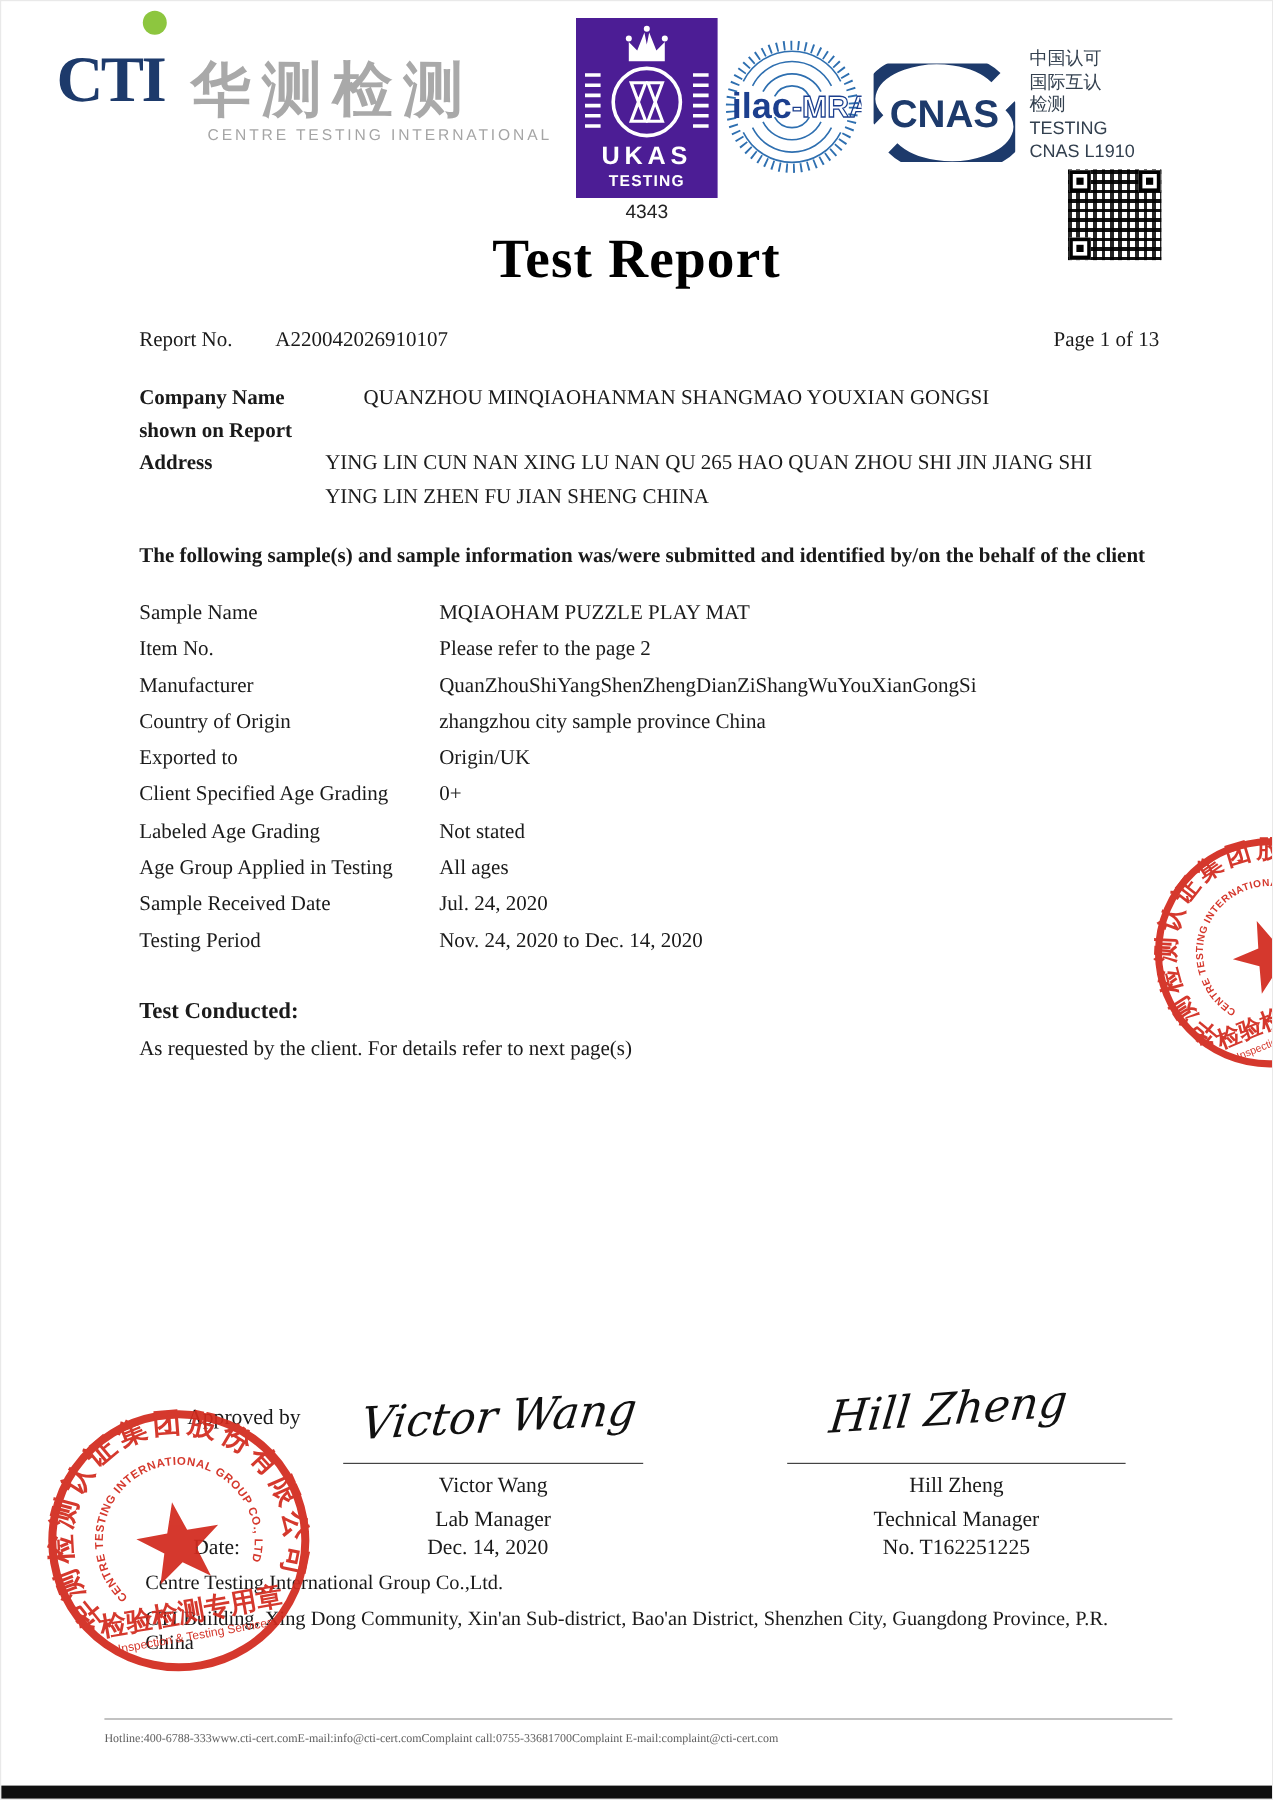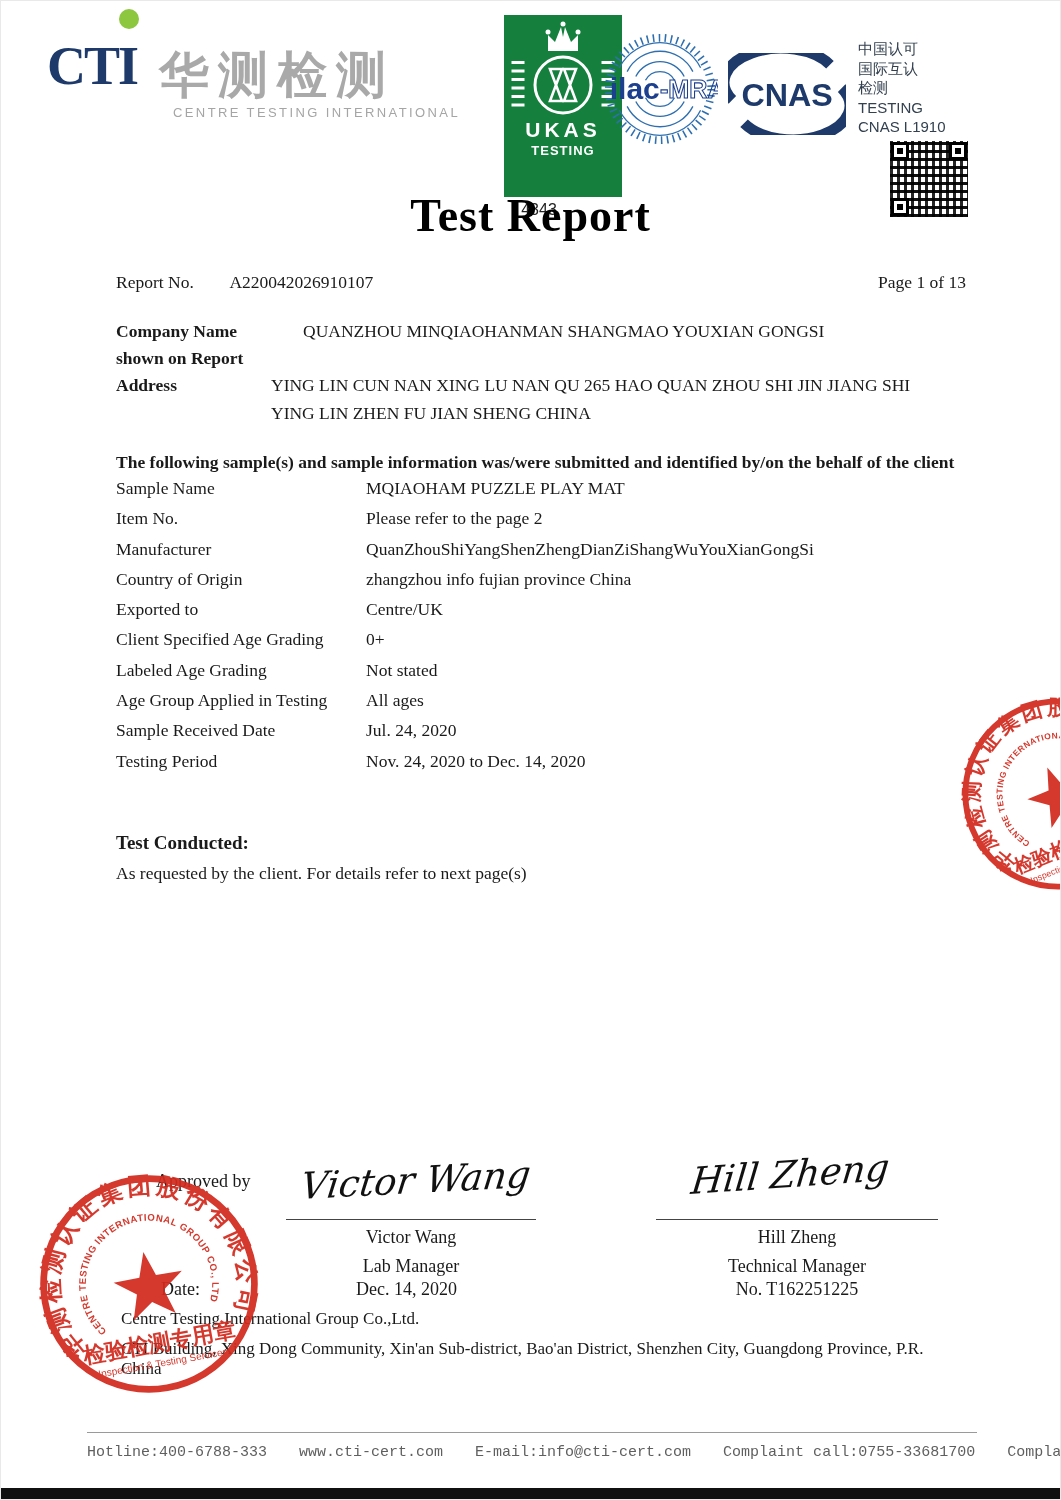--- a/index.html
+++ b/index.html
@@ -15,21 +15,21 @@
   .cti-row { display:flex; align-items:flex-end; }
   .cti-word { position:relative; font-family:Liberation Serif, serif; font-weight:bold;
     font-size:54px; line-height:70px; color:#1d3a6b; letter-spacing:-2px; }
   .cti-dot { position:absolute; right:-2px; top:-22px; width:20px; height:20px; border-radius:50%; background:#8dc63f; }
   .cti-cn { font-family:"Liberation Sans", sans-serif; font-weight:bold; font-size:50px; line-height:52px;
     color:#a9a9a9; letter-spacing:9px; margin-left:22px; }
   .cti-sub { font-family:"Liberation Sans", sans-serif; font-size:13px; color:#a5a5a5;
     letter-spacing:2.4px; margin:4px 0 0 126px; }
 
   .ukas-wrap { position:absolute; left:479px; top:14px; width:118px; text-align:center; }
-  .ukas-box { width:118px; height:182px; background:#15803d; color:#fff; position:relative;margin-left:24px; }
+  .ukas-box { width:118px; height:150px; background:#4c1d95; color:#fff; position:relative; }
   .ukas-num { font-family:"Liberation Sans", sans-serif; font-size:16px; color:#222; margin-top:4px; }
 
   .ilac-wrap { position:absolute; left:601px; top:30px; }
   .cnas-wrap { position:absolute; left:727px; top:52px; }
 
   .accred { position:absolute; left:857px; top:38px; font-family:"Liberation Sans", sans-serif;
     font-size:15px; line-height:19.5px; color:#33404f; }
 
   .qr { position:absolute; left:889px; top:140px; width:78px; height:76px;
     background:
@@ -50,21 +50,21 @@
   
   .company { position:absolute; left:115px; top:320px; width:860px; font-size:17.5px; }
   .company .crow { display:flex; }
   .company .clabel { width:155px; font-weight:bold; flex:none; }
   .company .cval { flex:1; }
   .company .crow { margin-bottom:10px; line-height:21px; }
 
   
   .intro { position:absolute; left:115px; top:449px; width:845px;
     font-weight:bold; font-size:17.5px; line-height:25px; }
-  .samples { position:absolute; left:115px; top:477px; width:860px; font-size:17.5px; }
+  .samples { position:absolute; left:115px; top:499px; width:860px; font-size:17.5px; }
   .samples .srow { display:flex; height:30.3px; align-items:flex-start; }
   .samples .slabel { width:250px; flex:none; }
   .samples .sval { flex:1; }
 
   
   .tc-head { position:absolute; left:115px; top:831px; font-size:19px; font-weight:bold; }
   .tc-body { position:absolute; left:115px; top:862px; font-size:17.5px; }
 
   
   .approved-by { position:absolute; left:155px; top:1170px; font-size:18px; }
@@ -85,22 +85,22 @@
   .org-addr { position:absolute; left:120px; top:1338px; width:840px; font-size:17px; }
 
   
   .stamp { position:absolute; opacity:.93; }
   .stamp-left { left:33px; top:1168px; width:230px; height:230px; transform:rotate(-10deg); }
   .stamp-right { left:956px; top:692px; width:202px; height:202px; transform:rotate(-22deg); }
 
   
   .footer-rule { position:absolute; left:86px; top:1431px; width:890px; height:1px; background:#9a9a9a; }
   .footer { position:absolute; left:86px; top:1443px; width:920px;
-    font-family:Liberation Mono, monospace; font-size:15px; color:#5f5f5f;
-    display:flex; gap:32px; white-space:nowrap; }
+    font-family:Liberation Serif, serif; font-size:10px; color:#5f5f5f;
+    display:flex; white-space:nowrap; }
   .bottom-bar { position:absolute; left:0; bottom:0; width:100%; height:11px; background:#101010; }
 </style>
 </head>
 <body>
 
 <div class="page">
 
   <div class="cti-logo">
     <div class="cti-row">
       <div class="cti-word">
@@ -208,25 +208,25 @@
     <div class="srow">
       <div class="slabel">Item No.</div>
       <div class="sval">Please refer to the page 2</div>
     </div>
     <div class="srow">
       <div class="slabel">Manufacturer</div>
       <div class="sval">QuanZhouShiYangShenZhengDianZiShangWuYouXianGongSi</div>
     </div>
     <div class="srow">
       <div class="slabel">Country of Origin</div>
-      <div class="sval">zhangzhou info fujian province China</div>
+      <div class="sval">zhangzhou city sample province China</div>
     </div>
     <div class="srow">
       <div class="slabel">Exported to</div>
-      <div class="sval">Centre/UK</div>
+      <div class="sval">Origin/UK</div>
     </div>
     <div class="srow">
       <div class="slabel">Client Specified Age Grading</div>
       <div class="sval">0+</div>
     </div>
     <div class="srow">
       <div class="slabel">Labeled Age Grading</div>
       <div class="sval">Not stated</div>
     </div>
     <div class="srow">

